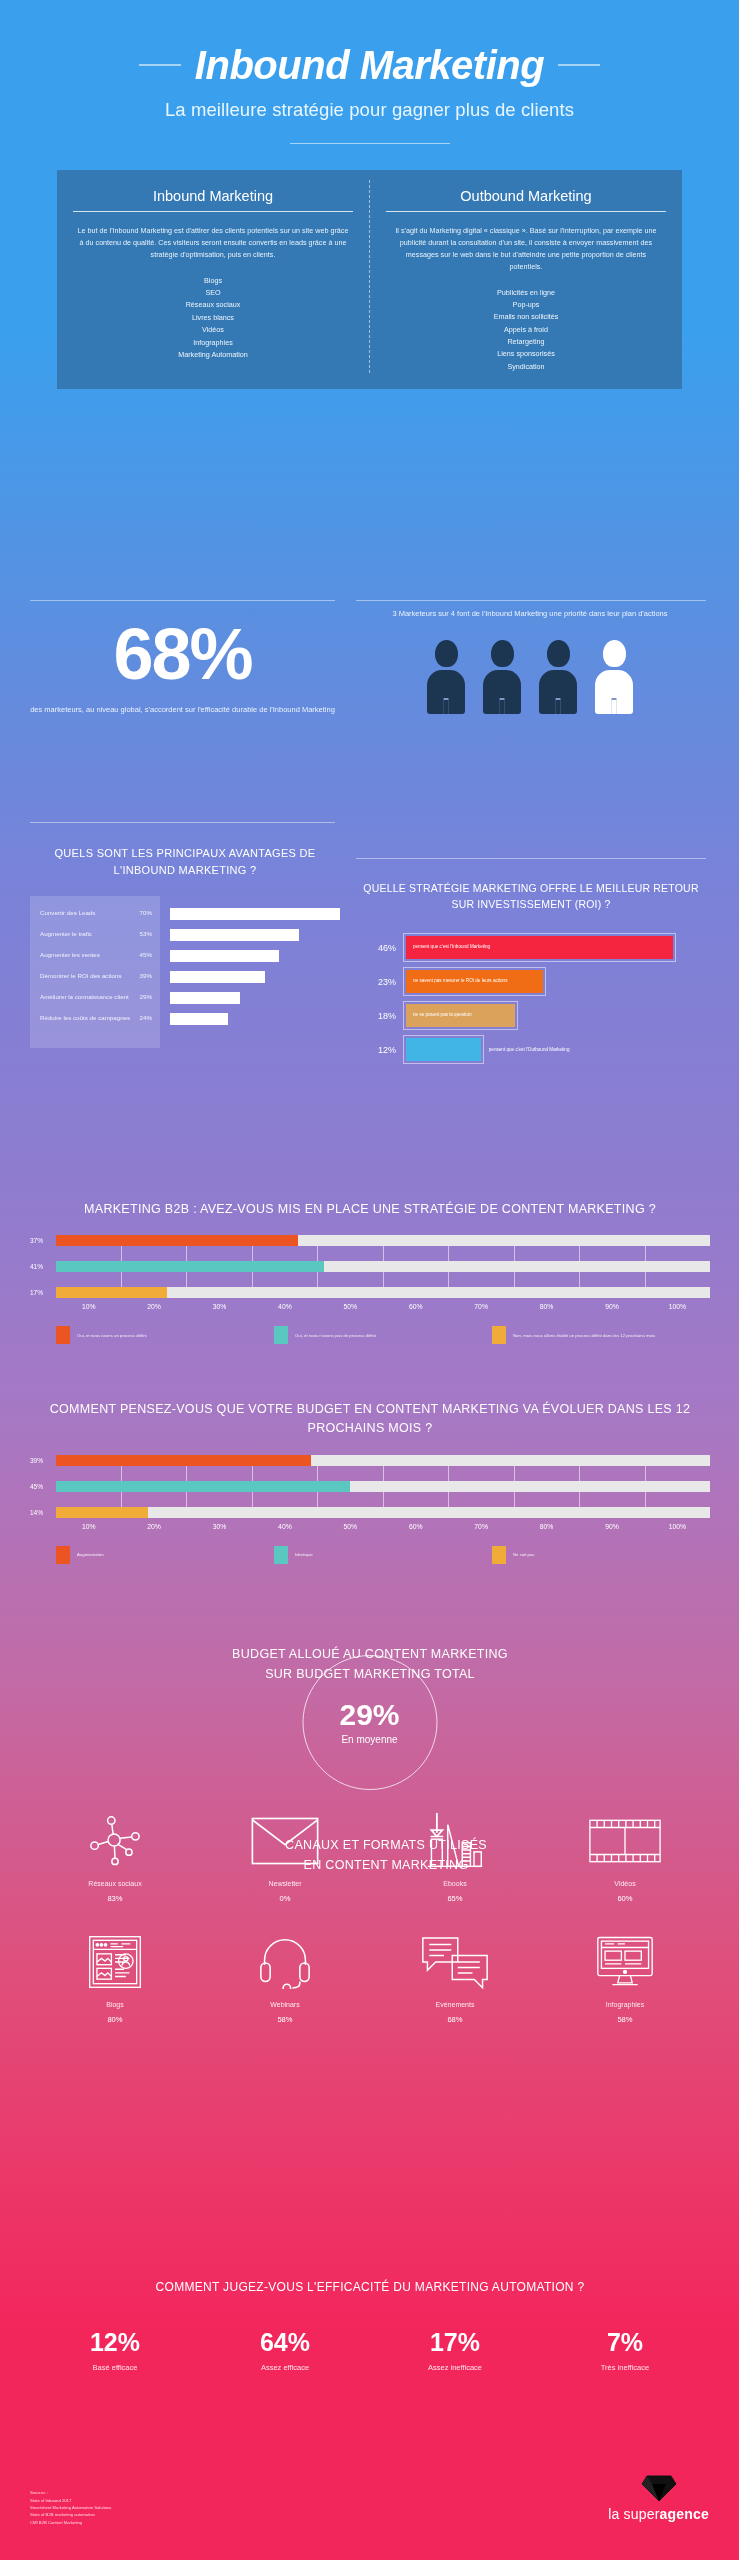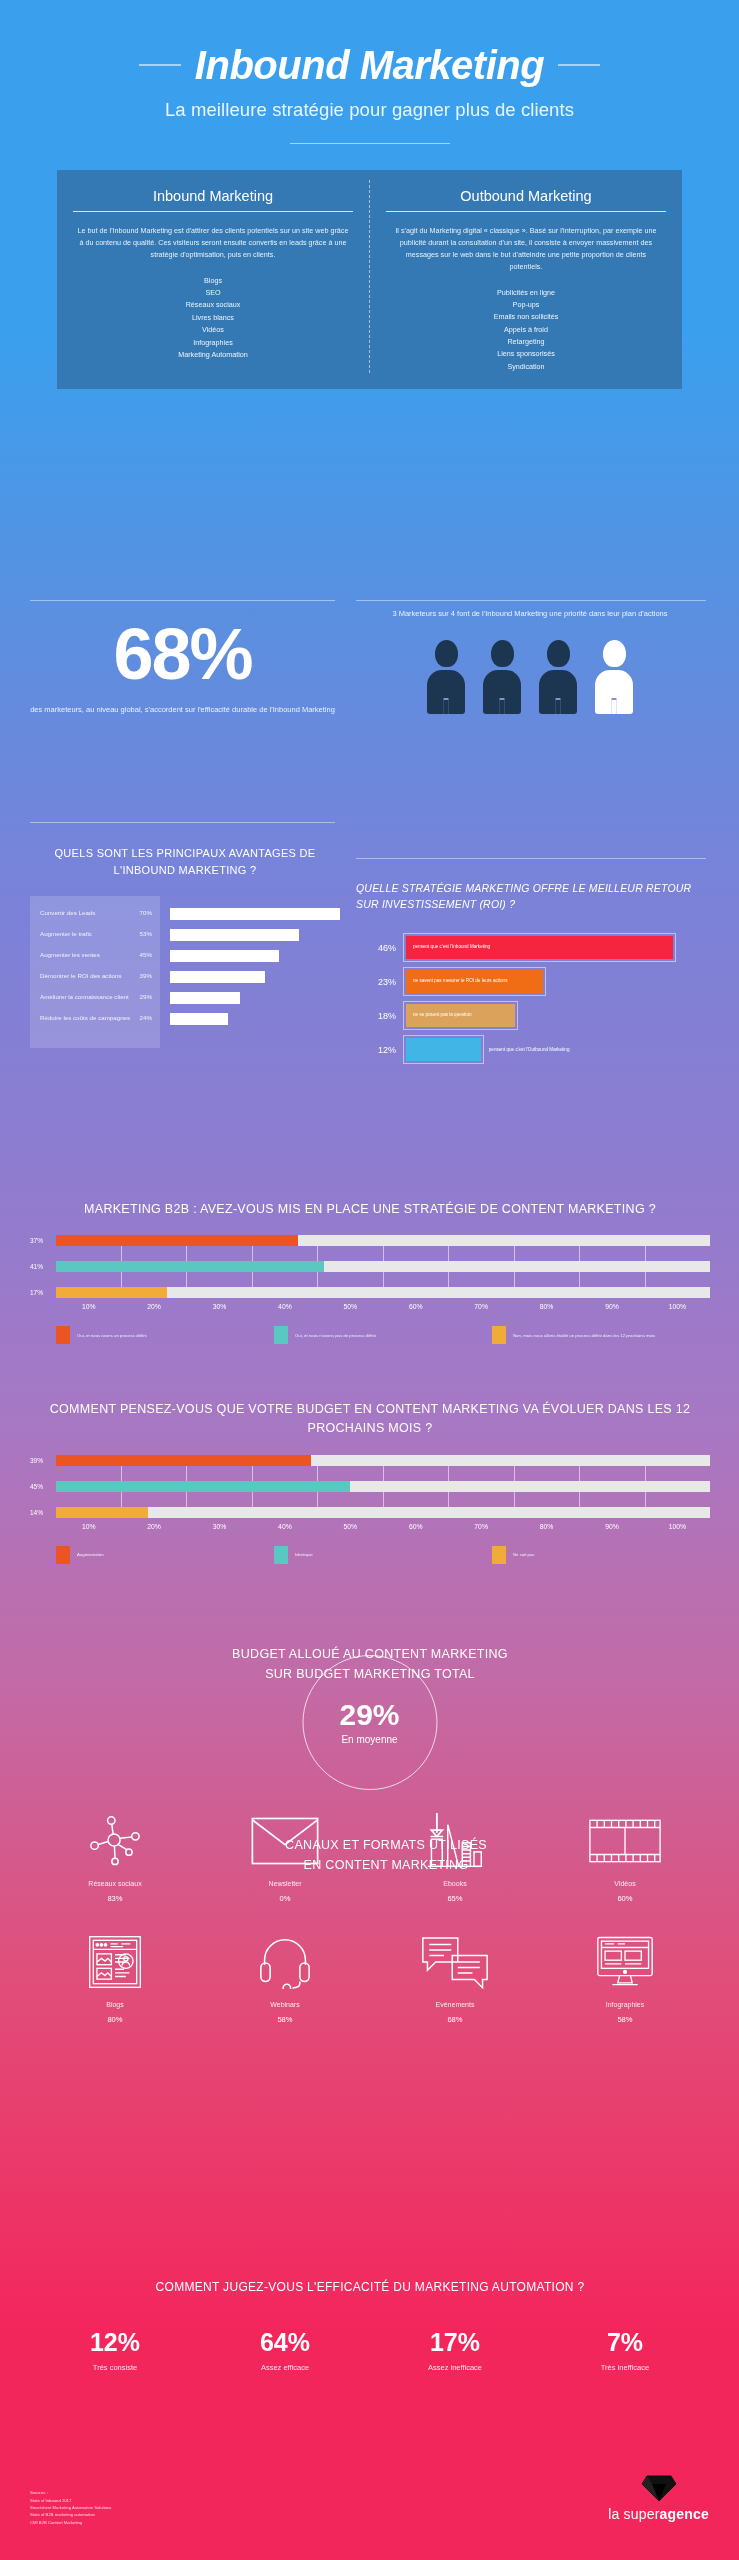--- a/index.html
+++ b/index.html
@@ -55,21 +55,21 @@
   .adv-t{color:#fff;font-size:11px;text-align:center;line-height:1.5;letter-spacing:.3px;}
   .adv-chart{margin-top:18px;position:relative;display:flex;}
   .adv-labels{width:112px;background:rgba(255,255,255,.16);padding:12px 8px 14px 10px;}
   .adv-row{display:flex;justify-content:space-between;align-items:flex-start;
     color:#f2f1fb;font-size:6.2px;line-height:1.5;height:21px;}
   .adv-bars{flex:1;padding:12px 0 14px 10px;}
   .adv-bar-wrap{height:21px;}
   .adv-bar{height:11.5px;background:#fff;}
   
   .roi{position:absolute;top:880px;left:356px;width:350px;}
-  .roi-t{color:#fff;font-size:10.5px;text-align:left;line-height:1.55;letter-spacing:.2px;font-style:italic;}
+  .roi-t{color:#fff;font-size:10.5px;text-align:center;line-height:1.55;letter-spacing:.2px;}
   .roi-rows{margin-top:18px;}
   .roi-row{display:flex;align-items:center;height:34px;}
   .roi-pct{width:40px;text-align:right;color:#fff;font-size:9px;padding-right:10px;}
   .roi-bar{height:23px;display:flex;align-items:center;padding-left:7px;
     color:#fff;font-size:4.6px;line-height:1.5;outline:1px solid rgba(255,255,255,.5);outline-offset:2px;}
   
   .b2b{position:absolute;left:30px;width:680px;}
   .b2b-t{color:#fff;font-size:12.5px;text-align:center;line-height:1.55;letter-spacing:.3px;}
   .b2b-chart{margin-top:16px;position:relative;}
   .b2b-grid{position:absolute;inset:0;display:flex;pointer-events:none;}
@@ -554,21 +554,21 @@
         </div>
        <div class="ch-name">Infographies</div>
        <div class="ch-pct">58%</div>
      </div>
     </div>
 
   <div class="auto-t" style="top:2280px;">COMMENT JUGEZ-VOUS L'EFFICACITÉ DU MARKETING AUTOMATION ?</div>
   <div class="auto-grid" id="auto-grid" style="top:2330px;">
       <div class="auto-cell">
        <div class="auto-n">12%</div>
-       <div class="auto-l">Très consiste</div>
+       <div class="auto-l">Basé efficace</div>
      </div>
       <div class="auto-cell">
        <div class="auto-n">64%</div>
        <div class="auto-l">Assez efficace</div>
      </div>
       <div class="auto-cell">
        <div class="auto-n">17%</div>
        <div class="auto-l">Assez inefficace</div>
      </div>
       <div class="auto-cell">

